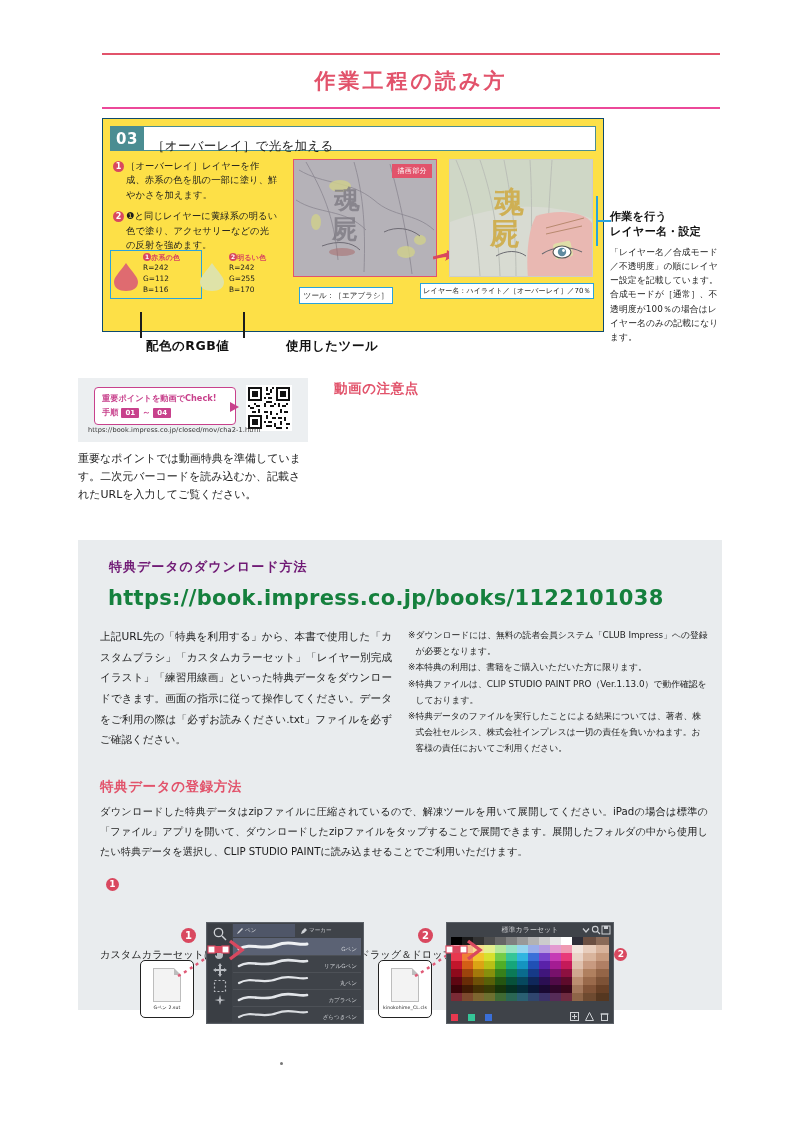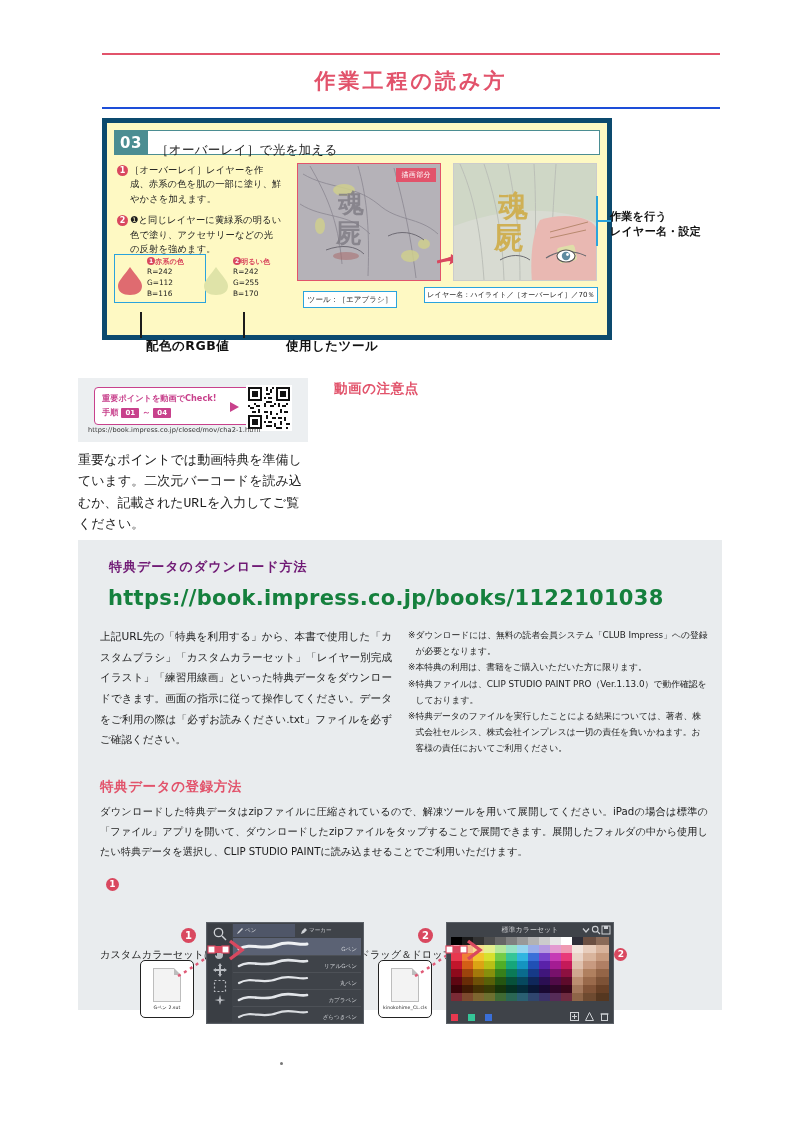--- a/index.html
+++ b/index.html
@@ -7,31 +7,31 @@
     width:800px;height:1129px;position:relative;overflow:hidden;
     background:#ffffff;
     font-family:"DejaVu Sans","Liberation Sans",sans-serif;
     -webkit-font-smoothing:antialiased;
   }
   .page{position:absolute;inset:0;background:#fff;}
 
   
   .title-band{
     position:absolute;left:102px;top:53px;width:618px;height:52px;
-    border-top:2px solid #e2536b;border-bottom:2px solid #1d4ed8;
+    border-top:2px solid #e2536b;border-bottom:2px solid #ec4899;
     display:flex;align-items:center;justify-content:center;
   }
   .title-band .t{
     color:#e2536b;font-size:21px;font-weight:bold;letter-spacing:3px;
   }
 
   
   .step-panel{
     position:absolute;left:102px;top:118px;width:500px;height:212px;
-    border:5px solid #0c4a6e;background:#fef9c3;
+    border:1px solid #0c4a6e;background:#fde047;
   }
   .step-head{
     position:absolute;left:7px;top:7px;width:486px;height:25px;display:flex;
   }
   .step-num{
     width:34px;height:25px;background:#4b8d92;color:#fff;
     font-size:15px;font-weight:bold;display:flex;align-items:center;justify-content:center;
     letter-spacing:0.5px;
   }
   .step-title-box{
@@ -98,30 +98,30 @@
 
   
   .right-anno{position:absolute;left:610px;top:210px;width:112px;}
   .right-anno h4{margin:0 0 5px 0;font-size:11px;font-weight:bold;color:#111;line-height:1.35;letter-spacing:0.3px;}
   .right-anno p{margin:0;font-size:8.8px;line-height:1.62;color:#1c1c1c;letter-spacing:0.1px;}
 
   
   .qr-wrap{position:absolute;left:78px;top:378px;width:230px;height:64px;background:#eceff1;}
   .qr-bubble{
     position:absolute;left:16px;top:9px;width:140px;height:36px;
-    border:1.5px solid #c8418c;border-radius:4px;background:#fff;padding-left:41px;
+    border:1.5px solid #c8418c;border-radius:4px;background:#fff;
   }
   .qr-bubble .l1{position:absolute;left:7px;top:5px;font-size:8.2px;color:#c8418c;font-weight:bold;white-space:nowrap;}
   .qr-bubble .l2{position:absolute;left:7px;top:19px;font-size:8.2px;color:#c8418c;font-weight:bold;display:flex;align-items:center;gap:3px;}
   .chip{background:#c8418c;color:#fff;font-size:7px;padding:1px 4px;border-radius:1px;font-weight:bold;}
   .qr-tail{position:absolute;left:152px;top:24px;width:0;height:0;
     border-top:5px solid transparent;border-bottom:5px solid transparent;border-left:9px solid #c8418c;}
   .qr-code{position:absolute;left:168px;top:7px;width:46px;height:46px;background:#fff;padding:2px;box-sizing:border-box;}
   .qr-url{position:absolute;left:10px;top:48px;font-size:6.6px;color:#333;letter-spacing:0.1px;}
-  .qr-desc{position:absolute;left:78px;top:450px;width:232px;font-size:13px;line-height:1.65;color:#1c1c1c;font-family:Liberation Mono, monospace;}
+  .qr-desc{position:absolute;left:78px;top:450px;width:232px;font-size:11px;line-height:1.65;color:#1c1c1c;}
 
   
   .vn-title{position:absolute;left:334px;top:380px;font-size:13.5px;font-weight:bold;color:#e2536b;letter-spacing:0.6px;}
   .vn-body{position:absolute;left:334px;top:404px;width:392px;font-size:10.2px;line-height:1.85;color:#1c1c1c;text-align:justify;}
 
   
   .dl-section{position:absolute;left:78px;top:540px;width:644px;height:470px;background:#e9ecee;}
   .dl-title{position:absolute;left:31px;top:18px;font-size:13px;font-weight:bold;color:#701a75;letter-spacing:1px;}
   .dl-url{position:absolute;left:22px;top:46px;font-size:21px;font-weight:bold;color:#15803d;letter-spacing:0.3px;margin-left:8px;}
   .dl-left{position:absolute;left:22px;top:86px;width:292px;font-size:10.6px;line-height:1.95;color:#1c1c1c;text-align:justify;}
@@ -334,20 +334,21 @@
   <div class="cap-bold" style="left:98px;top:338px;">配色のRGB値</div>
   <div class="cap-bold" style="left:238px;top:338px;">使用したツール</div>
 
   <div class="lead" style="left:597px;top:220px;width:14px;height:1.5px;background:#2aa3dd;"></div>
   <div class="lead" style="left:596px;top:196px;width:1.5px;height:50px;background:#2aa3dd;"></div>
   <div class="right-anno">
     <h4>
       <span>作業を行う</span><br>
       <span>レイヤー名・設定</span>
     </h4>
+    <p>「レイヤー名／合成モード／不透明度」の順にレイヤー設定を記載しています。合成モードが［通常］、不透明度が100％の場合はレイヤー名のみの記載になります。</p>
   </div>
 
   <div class="qr-wrap">
     <div class="qr-bubble">
       <div class="l1">重要ポイントを動画でCheck!</div>
       <div class="l2">
         <span>手順</span>
         <span class="chip">01</span>
         <span>～</span>
         <span class="chip">04</span>

